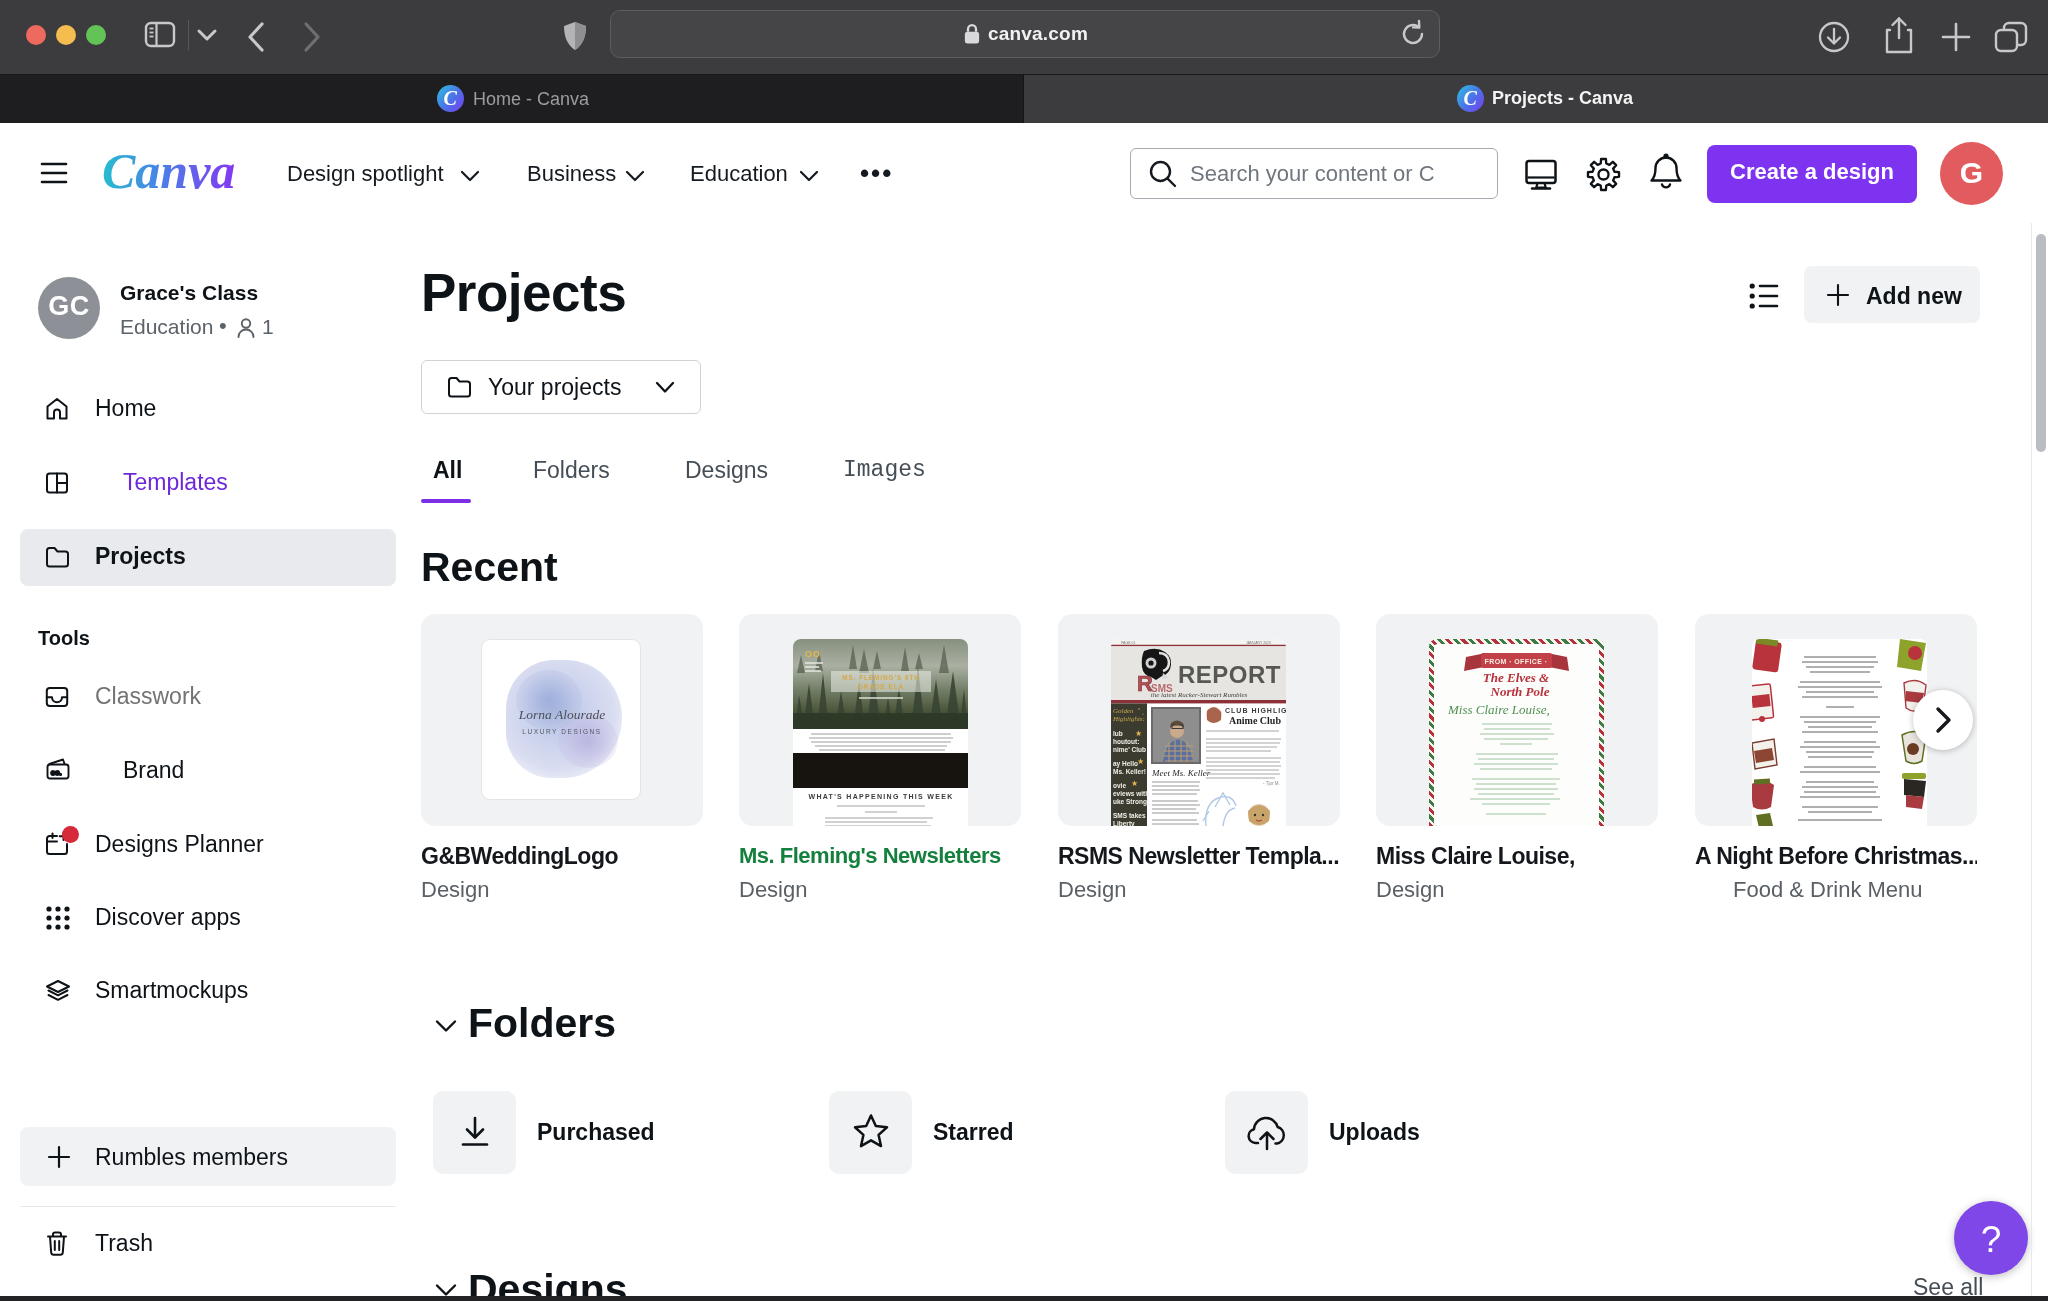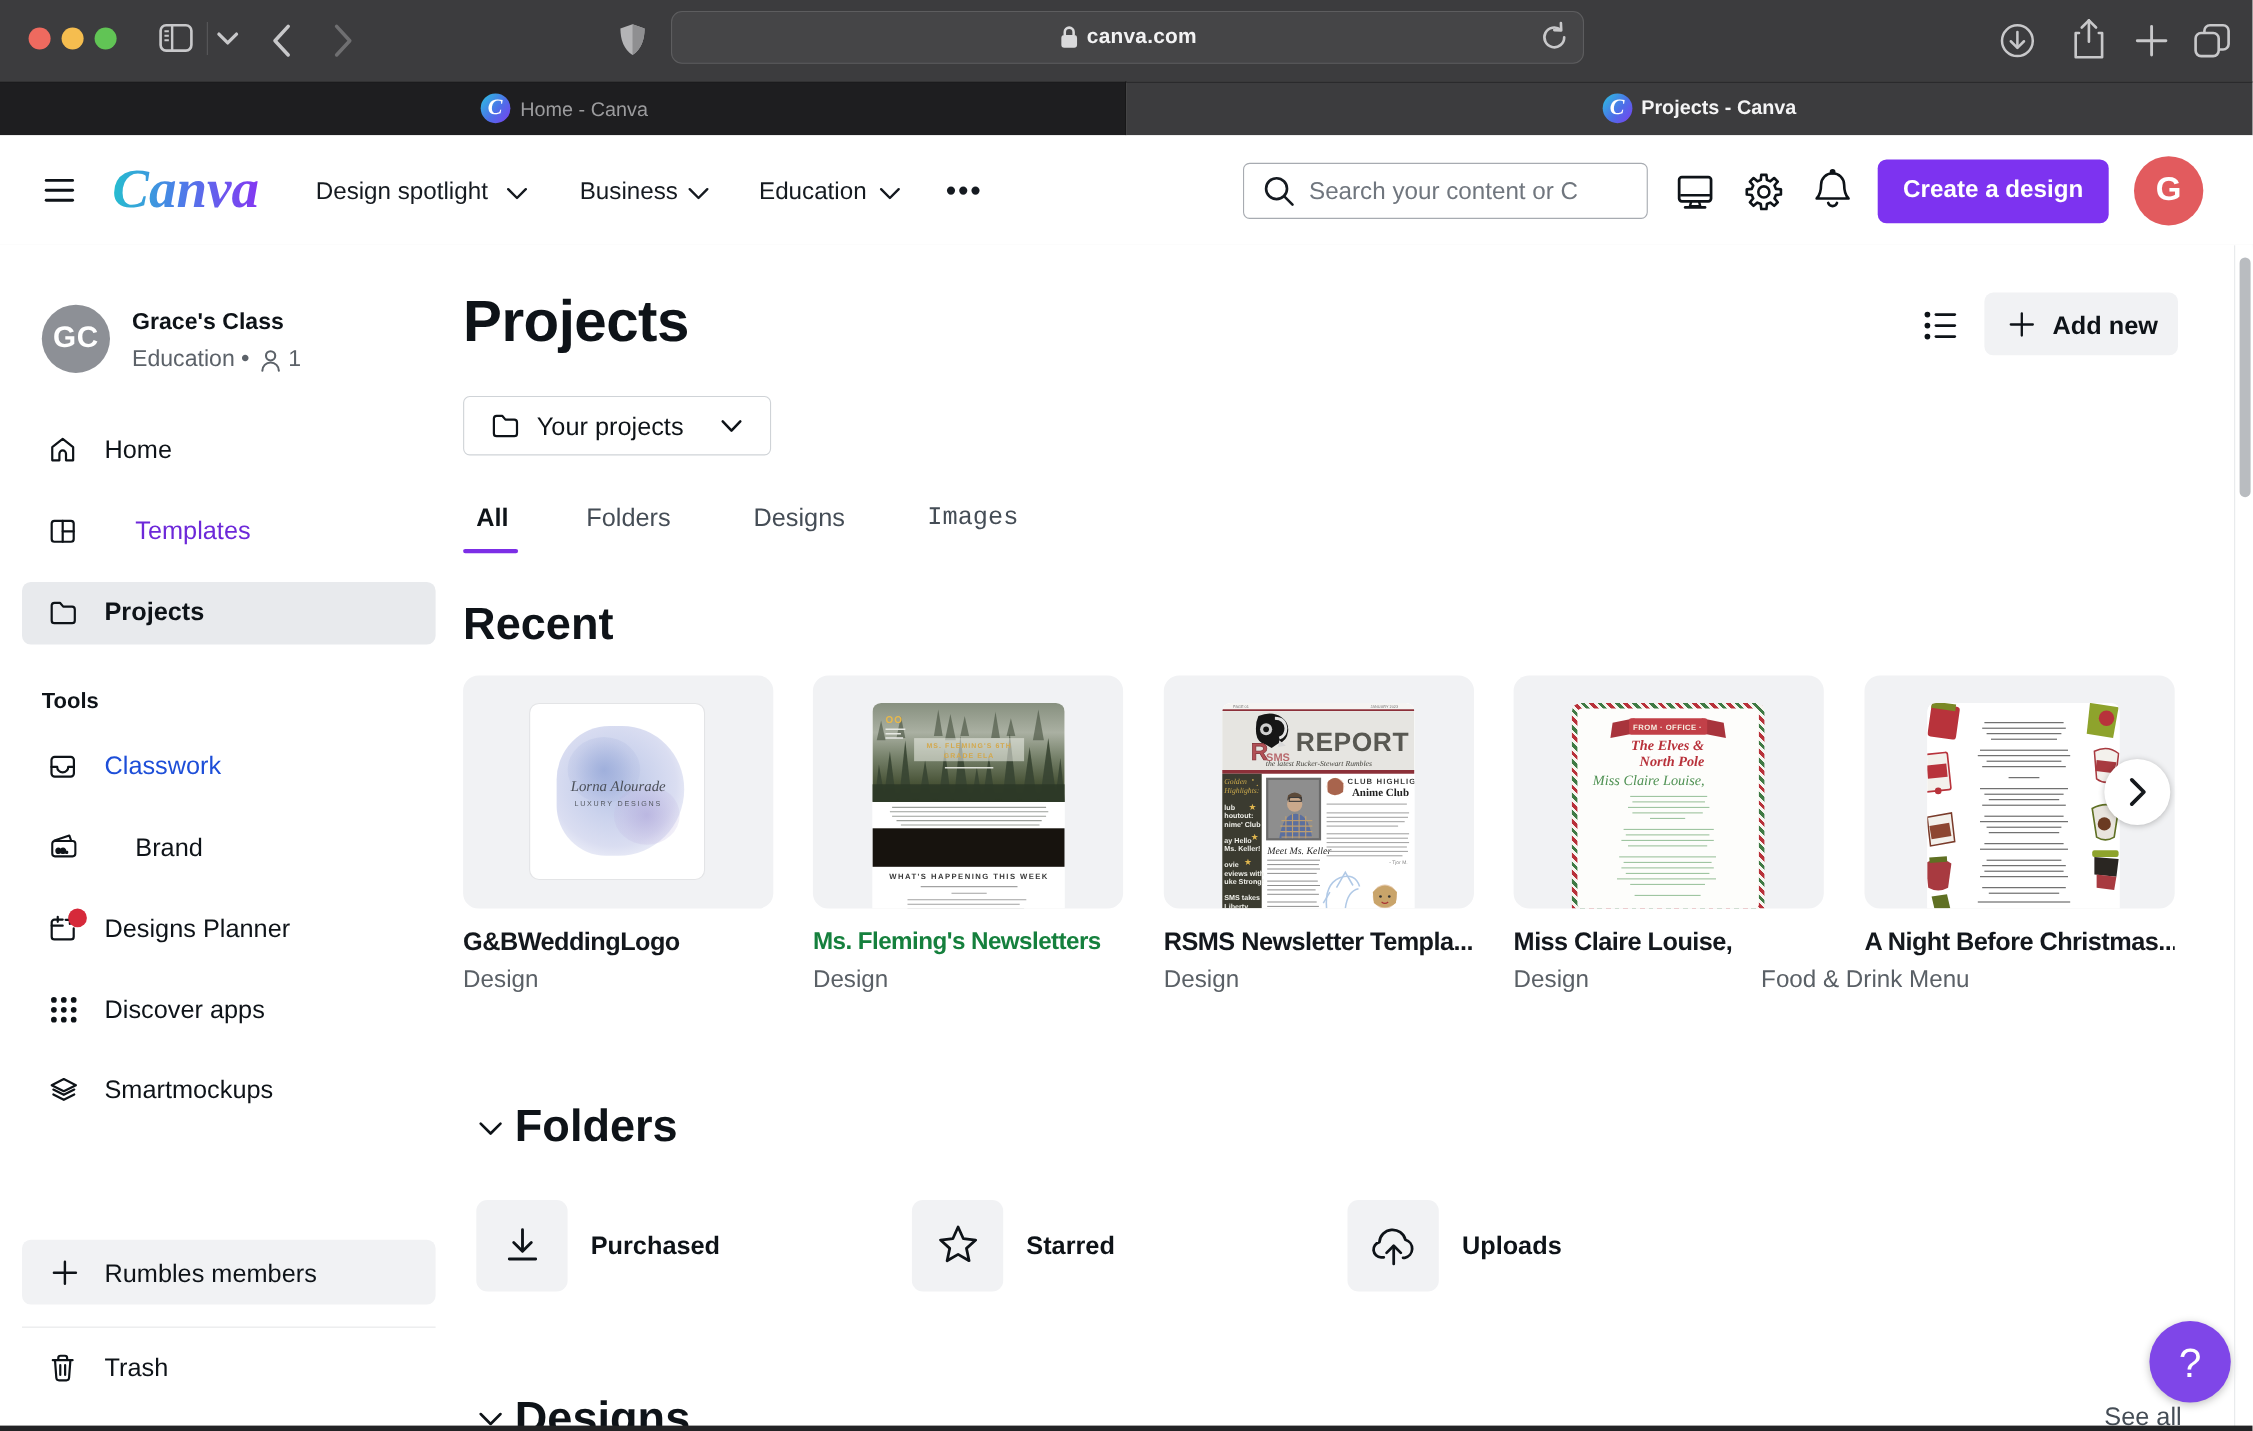--- a/index.html
+++ b/index.html
@@ -184,21 +184,21 @@
     <path d="M3 6.5 a2.5 2.5 0 0 1 2.5 -2.5 h5 l3 3.5 h8 a2.5 2.5 0 0 1 2.5 2.5 v10 a2.5 2.5 0 0 1 -2.5 2.5 h-16 a2.5 2.5 0 0 1 -2.5 -2.5 Z" stroke="#0e1318" fill="none" stroke-width="2" stroke-linejoin="round"></path>
   </svg>
   <div class="abs" style="left:95px;top:543px;font-size:23px;font-weight:700;color:#0e1318;">Projects</div>
 
   <div class="abs" style="left:38px;top:627px;font-size:20px;font-weight:700;color:#0e1318;">Tools</div>
 
   <svg class="abs ico" style="left:44px;top:684px;" width="26" height="26" viewBox="0 0 26 26">
     <rect x="2.8" y="4" width="20.4" height="18" rx="3" stroke="#0e1318" fill="none" stroke-width="2"></rect>
     <path d="M2.8 13.2 h5.2 a5 5 0 0 0 10 0 h5.2" stroke="#0e1318" fill="none" stroke-width="2" stroke-linejoin="round"></path>
   </svg>
-  <div class="abs" style="left:95px;top:683px;font-size:23px;color:#1d4ed8;">Classwork</div>
+  <div class="abs" style="left:95px;top:683px;font-size:23px;color:#737373;">Classwork</div>
 
   <svg class="abs ico" style="left:44px;top:756px;" width="28" height="28" viewBox="0 0 28 28">
     <path d="M5.5 8 L19 3.5 l1.6 4.5" stroke="#0e1318" fill="none" stroke-width="1.9" stroke-linejoin="round"></path>
     <rect x="3.5" y="8.5" width="21" height="14" rx="2.5" stroke="#0e1318" fill="none" stroke-width="1.9"></rect>
     <text x="6.8" y="19.3" font-size="7.5" font-weight="700" fill="#0e1318" font-family="'Liberation Sans',sans-serif">co.</text>
   </svg>
   <div class="abs" style="left:95px;top:757px;font-size:23px;color:#0e1318;margin-left:28px;">Brand</div>
 
   <svg class="abs ico" style="left:44px;top:831px;" width="28" height="28" viewBox="0 0 28 28">
     <path d="M23 13 v7.5 a2.5 2.5 0 0 1 -2.5 2.5 h-15 A2.5 2.5 0 0 1 3 20.5 v-13 A2.5 2.5 0 0 1 5.5 5 H13" stroke="#0e1318" fill="none" stroke-width="2" stroke-linecap="round"></path>
@@ -565,21 +565,21 @@
             <line x1="52" y1="153" x2="124" y2="153"></line>
             <line x1="48" y1="158" x2="128" y2="158"></line>
           <line x1="50" y1="168" x2="126" y2="168"></line>
             <line x1="56" y1="173" x2="120" y2="173"></line>
           <line x1="46" y1="181" x2="130" y2="181"></line>
         </g>
       </svg>
     </div>
   </div>
   <div class="abs" style="left:1695px;top:843px;width:282px;overflow:hidden;white-space:nowrap;font-size:23px;font-weight:700;letter-spacing:-0.5px;color:#14181d;">A Night Before Christmas...</div>
-  <div class="abs" style="left:1601px;top:877px;font-size:22px;color:#5a6066;">Food &amp; Drink Menu</div>
+  <div class="abs" style="left:1733px;top:877px;font-size:22px;color:#5a6066;">Food &amp; Drink Menu</div>
 
   <div class="abs" style="left:1913px;top:690px;width:60px;height:60px;border-radius:50%;background:#fff;box-shadow:0 1px 6px rgba(0,0,0,0.25);"></div>
   <svg class="abs" style="left:1933px;top:706px;" width="20" height="28" viewBox="0 0 20 28">
     <polyline points="5,3 16,14 5,25" fill="none" stroke="#16191d" stroke-width="3.4" stroke-linecap="round" stroke-linejoin="round"></polyline>
   </svg>
 
   <svg class="abs" style="left:435px;top:1019px;" width="22" height="14" viewBox="0 0 22 14">
       <polyline points="2,2.5 11,11.5 20,2.5" fill="none" stroke="#0e1318" stroke-width="2.4" stroke-linecap="round" stroke-linejoin="round"></polyline>
     </svg>
   <div class="abs" style="left:468px;top:1000px;font-size:41px;font-weight:700;color:#0e1318;">Folders</div>

